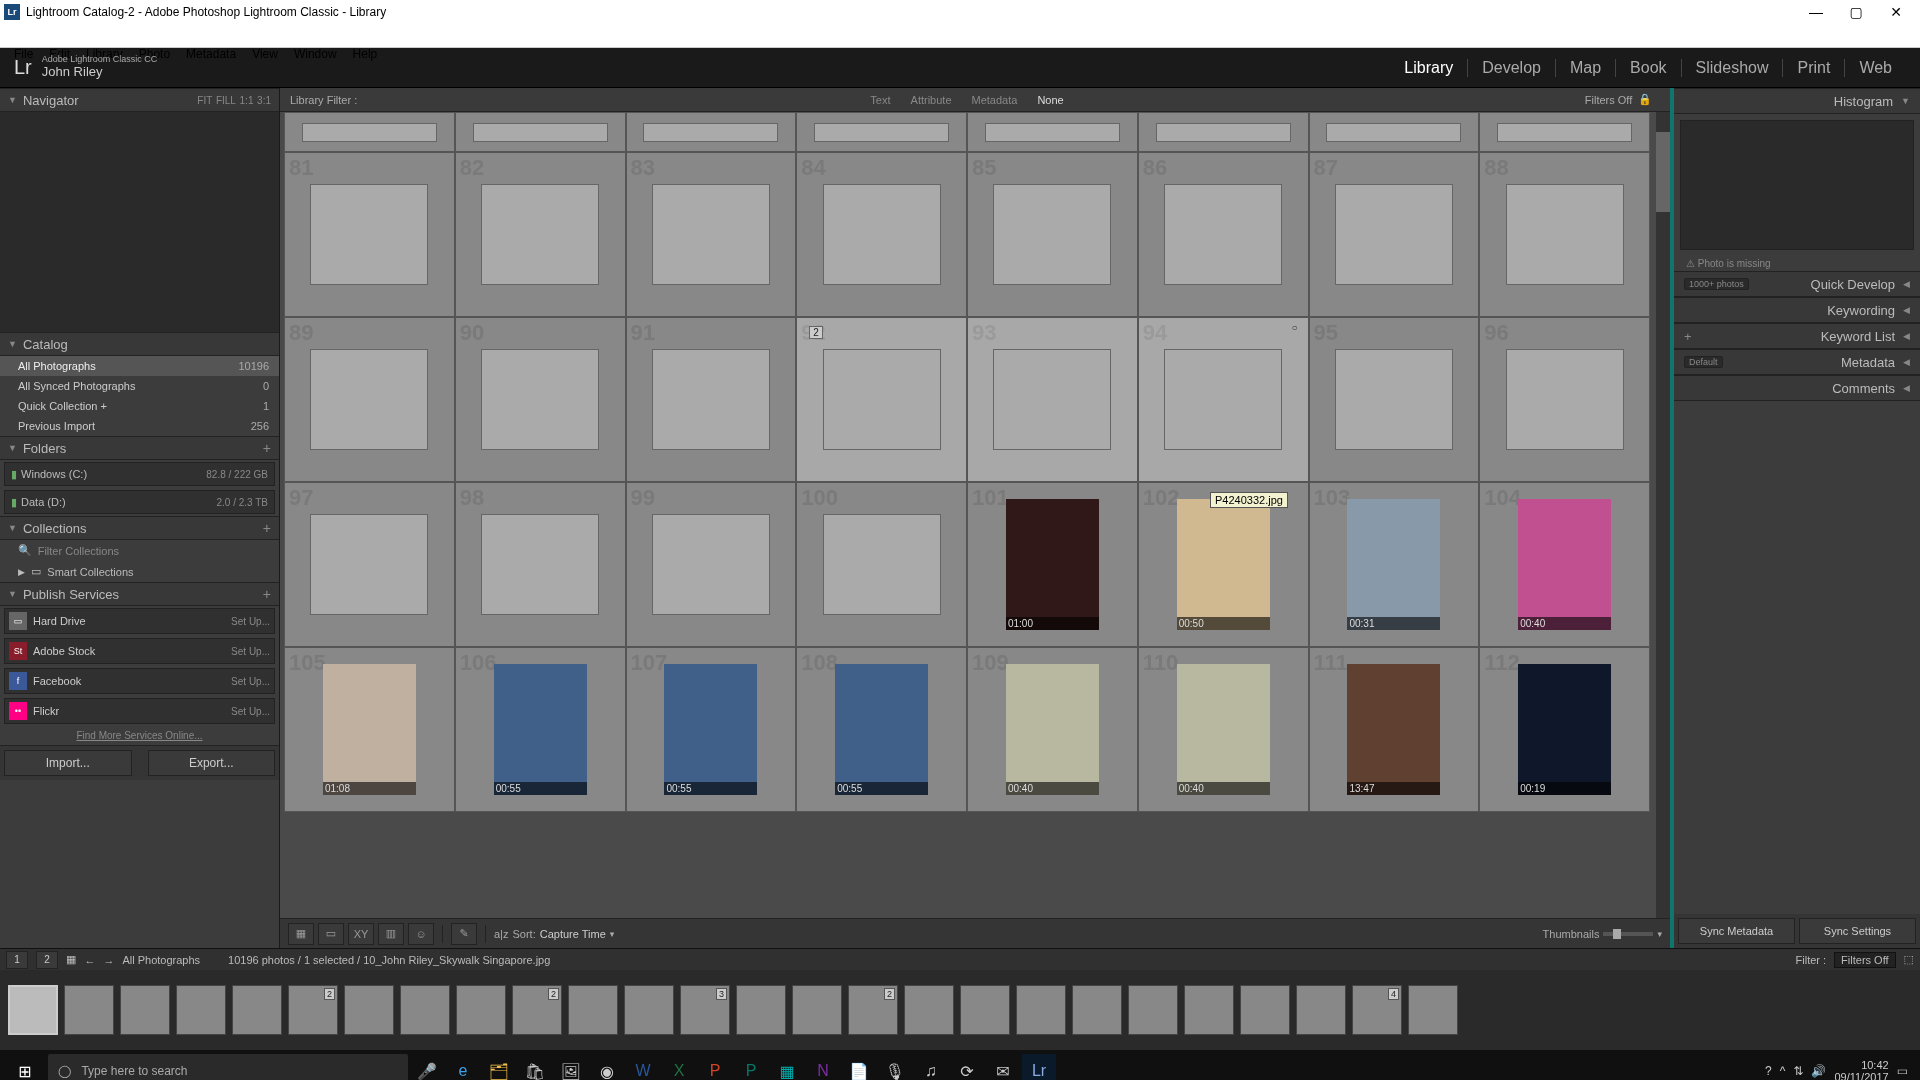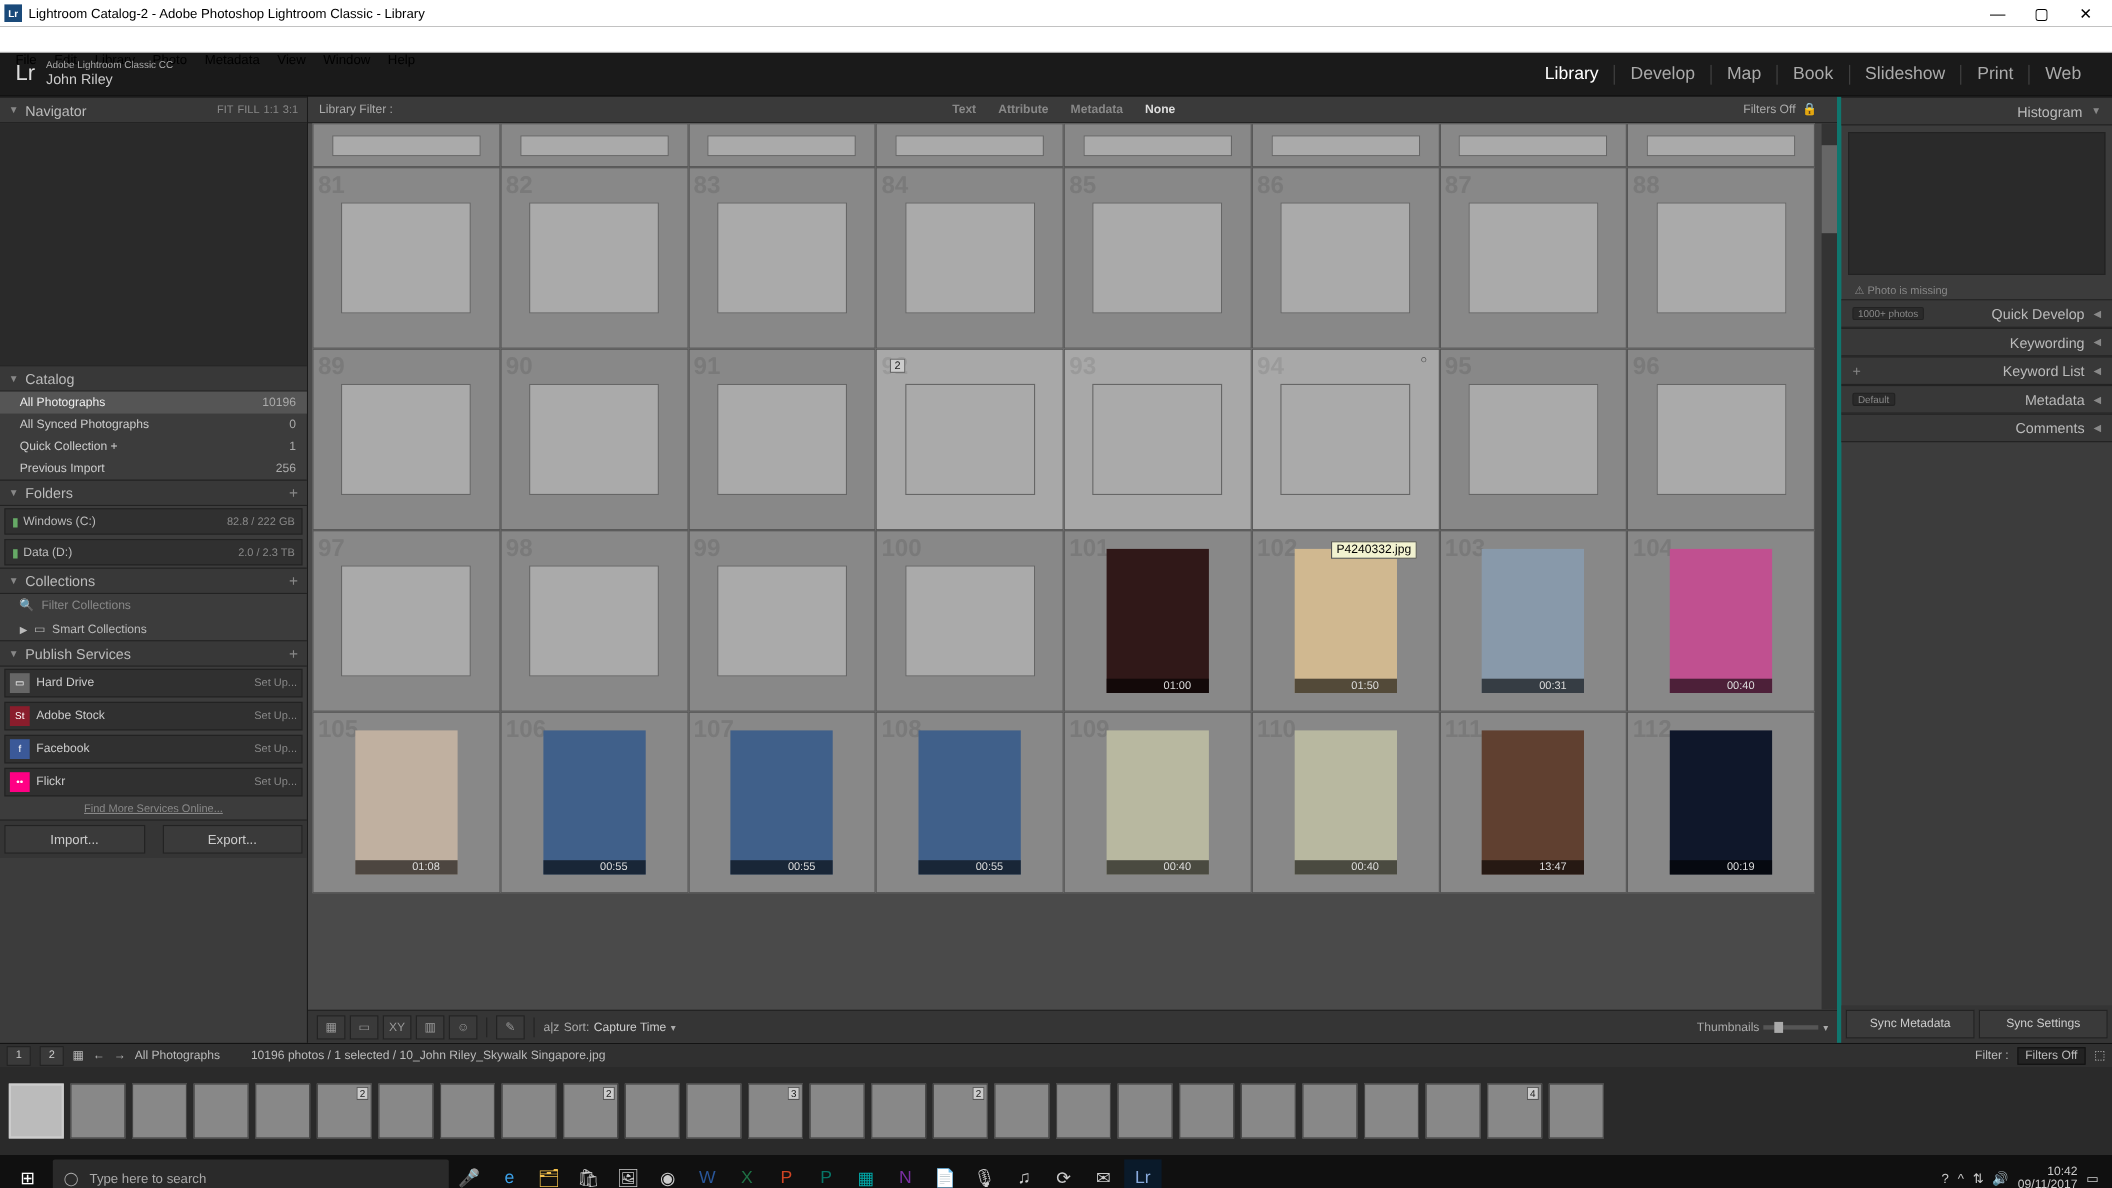--- a/index.html
+++ b/index.html
@@ -35,36 +35,36 @@
 .pubrow { height:26px; margin:2px 4px; background:#303030; border:1px solid #222; display:flex; align-items:center; padding:0 4px; font-size:11px; color:#ccc; }
 .pubrow .pico { width:18px; height:18px; margin-right:6px; display:flex; align-items:center; justify-content:center; font-size:9px; color:#fff; }
 .pubrow .setup { margin-left:auto; color:#888; font-size:10px; }
 .smartcoll { padding:4px 18px; font-size:11px; color:#bbb; display:flex; align-items:center; gap:6px; }
 .findmore { text-align:center; font-size:10px; color:#888; padding:4px; text-decoration:underline; }
 .leftbtns { display:flex; gap:16px; padding:4px; background:#353535; border-top:1px solid #222; }
 .leftbtns button { flex:1; height:26px; background:#3a3a3a; border:1px solid #222; color:#ccc; font-size:12px; }
 .centerarea { flex:1; display:flex; flex-direction:column; background:#4a4a4a; }
 .libfilter { height:24px; background:#3a3a3a; display:flex; align-items:center; padding:0 10px; font-size:11px; color:#aaa; border-bottom:1px solid #222; }
 .libfilter .lfl { margin-right:auto; }
-.libfilter .fopt { padding:0 10px; color:#888;font-weight:bold; }
+.libfilter .fopt { padding:0 10px; color:#888; }
 .libfilter .fopt.active { color:#ddd; }
 .libfilter .foff { margin-left:auto; padding:0 8px; display:flex; align-items:center; gap:6px; }
 .grid { flex:1; overflow:hidden; position:relative; padding:0 4px; }
 .gridinner { width:calc(100% - 16px); }
 .row { display:flex; height:165px; }
 .row.short { height:40px; }
 .cell { flex:1; min-width:0; background:#888; border:1px solid #555; position:relative; display:flex; align-items:center; justify-content:center; }
 .cell.sel { background:#a8a8a8; }
 .cell .num { position:absolute; top:2px; left:4px; font-size:22px; color:#7a7a7a; font-weight:bold; }
 .cell.sel .num { color:#9a9a9a; }
 .cell .thumb { background:#aaa; border:1px solid #666; }
 .cell .thumb.empty { width:70%; height:62%; }
 .cell .thumb.short { width:80%; height:50%; }
 .cell .vid { width:55%; height:80%; position:relative; background:#789; display:flex; align-items:flex-end; }
-.cell .vid .dur { width:100%; text-align:right; background:rgba(0,0,0,0.6); color:#ddd; font-size:10px; padding:1px 16px;margin-top:36px; }
+.cell .vid .dur { width:100%; text-align:left; background:rgba(0,0,0,0.6); color:#ddd; font-size:10px; padding:1px 2px;margin-top:36px; }
 .cell .badge { position:absolute; top:4px; right:10px; font-size:10px; color:#333; }
 .cell .stackb { position:absolute; top:8px; left:12px; background:#ccc; color:#222; font-size:10px; padding:0 3px; border:1px solid #666; }
 .scrollbar { position:absolute; right:0; top:0; width:14px; height:100%; background:#333; }
 .scrollbar .thumbv { position:absolute; top:20px; width:100%; height:80px; background:#666; }
 .tooltip { position:absolute; background:#f2f2d0; color:#000; border:1px solid #555; padding:1px 4px; font-size:11px; z-index:20; }
 .toolbar { height:30px; background:#353535; display:flex; align-items:center; padding:0 8px; gap:4px; border-top:1px solid #222; font-size:11px; color:#aaa; }
 .toolbar .tb { width:26px; height:22px; background:#3a3a3a; border:1px solid #222; display:flex; align-items:center; justify-content:center; color:#999; font-size:11px; }
 .toolbar .sep { width:1px; height:18px; background:#222; margin:0 4px; }
 .toolbar .thumblbl { margin-left:auto; }
 .rightpanel .histbody { height:130px; margin:6px; background:#2a2a2a; border:1px solid #222; }
@@ -361,21 +361,21 @@
             </div>
             <div class="cell">
               <div class="num">101</div>
               <div class="vid" style="background: rgb(48, 24, 24);">
                 <div class="dur">01:00</div>
               </div>
             </div>
             <div class="cell">
               <div class="num">102</div>
               <div class="vid" style="background: rgb(208, 184, 144);">
-                <div class="dur">01:50</div>
+                <div class="dur">00:50</div>
               </div>
             </div>
             <div class="cell">
               <div class="num">103</div>
               <div class="vid" style="background: rgb(136, 153, 170);">
                 <div class="dur">00:31</div>
               </div>
             </div>
             <div class="cell">
               <div class="num">104</div>

